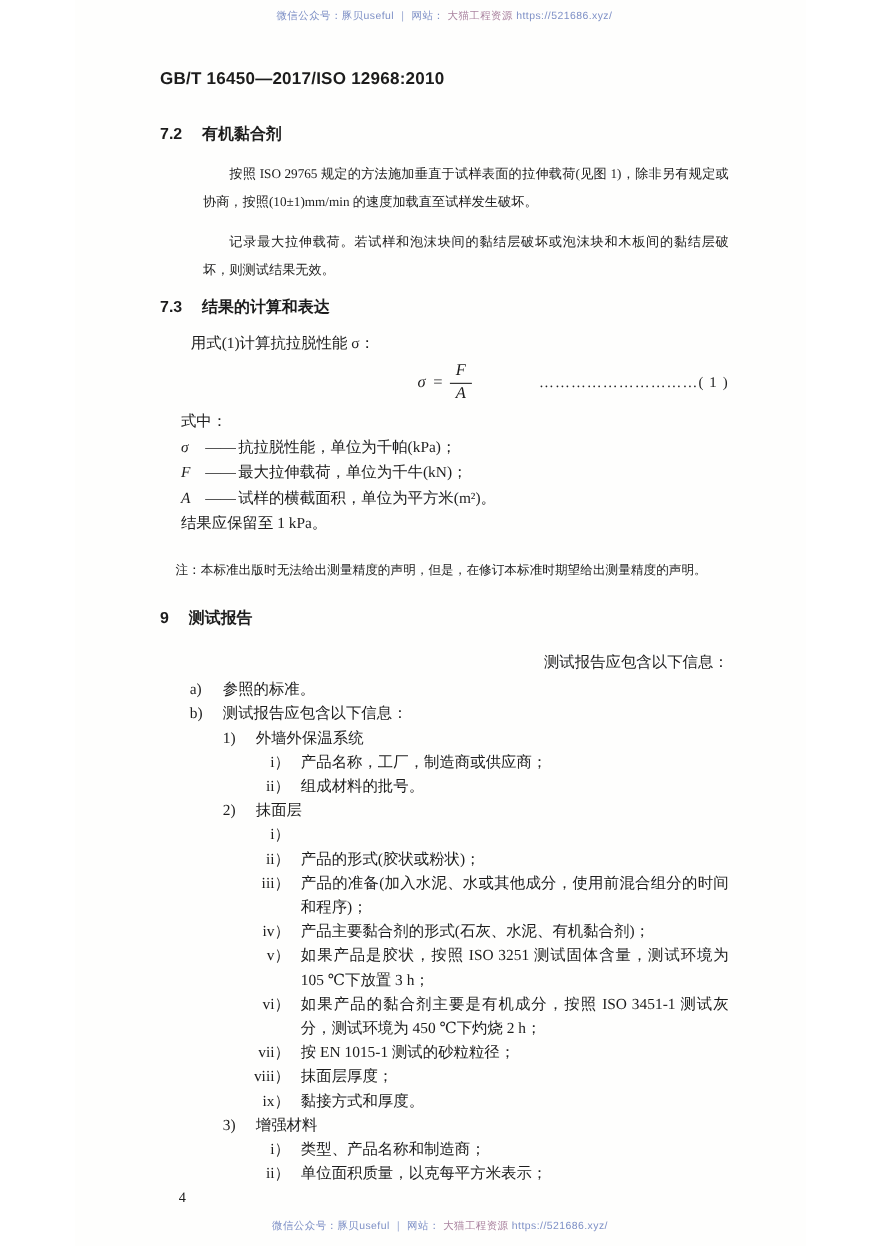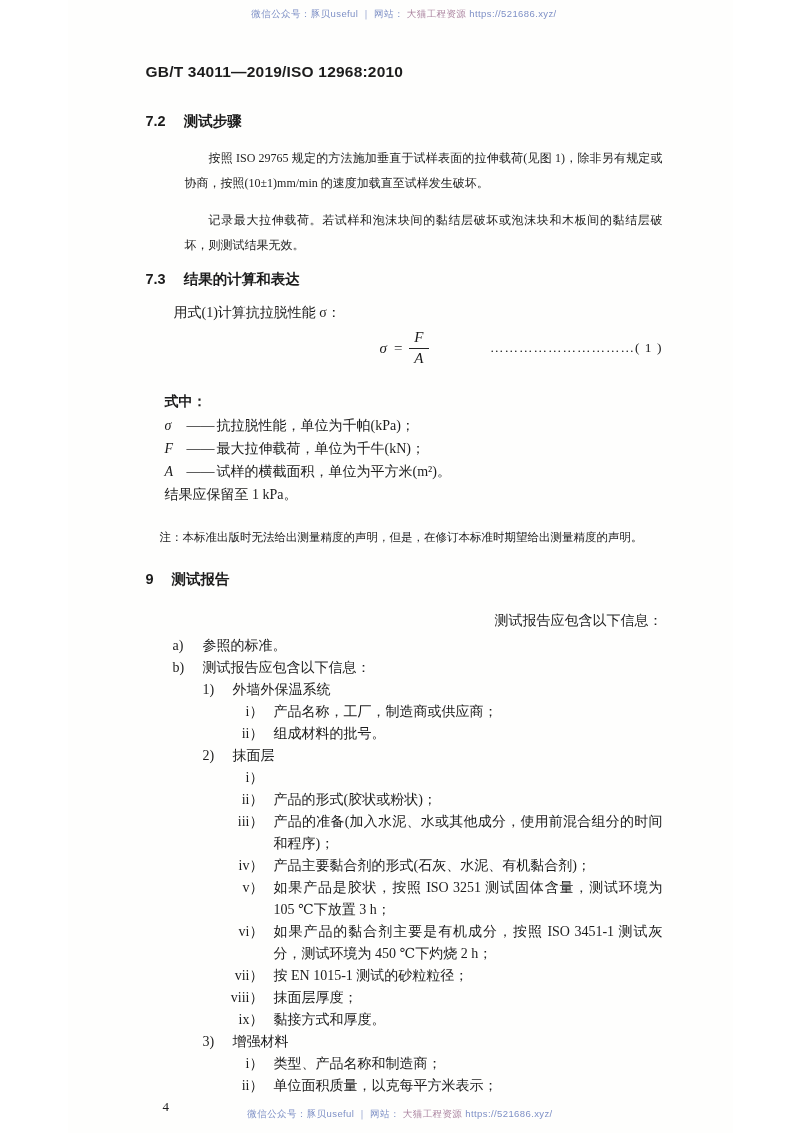--- a/index.html
+++ b/index.html
@@ -47,21 +47,21 @@
                  display:flex; align-items:center; justify-content:center; }
   .frac-wrap { display:flex; align-items:center; font-size:15px; font-style:italic; }
   .frac-wrap .lhs { margin-right:7px; }
   .frac-wrap .eq { margin-right:7px; font-style:normal; }
   .frac { display:inline-block; text-align:center; line-height:1.15; }
   .frac .fnum { display:block; border-bottom:1.2px solid #222; padding:0 5px 1px; }
   .frac .fden { display:block; padding-top:1px; }
   .eq-label { position:absolute; right:0; top:50%; transform:translateY(-50%);
               font-size:13.5px; letter-spacing:1px; white-space:nowrap; color:#222; }
 
-  .where { font-size:14px; line-height:24px; padding-left:19px; margin-top:20px;font-weight:bold; }
+  .where { font-size:14px; line-height:24px; padding-left:19px; margin-top:2px; }
   .def-row { display:flex; font-size:14px; line-height:23px; padding-left:19px; }
   .def-row .sym { font-style:italic; min-width:16px; }
   .def-row .dash { margin:0 2px 0 6px; }
   .result-note { font-size:14px; line-height:24px; padding-left:19px; }
 
   
   .note { margin-top:22px; font-size:11.5px; line-height:16px; padding-left:14px; }
 
   
   .report-intro { margin-top:20px; font-size:14px; line-height:24px; padding-left:19px;text-align:right; }
@@ -84,25 +84,25 @@
   <div class="content">
 
     <div class="wm wm-top">
       <span class="blue">微信公众号：豚贝useful</span>
       <span class="blue">｜</span>
       <span class="blue">网站：</span>
       <span class="rose">大猫工程资源</span>
       <span class="blue">https://521686.xyz/</span>
     </div>
 
-    <div class="doc-number">GB/T 34011—2019/ISO 12968:2010</div>
+    <div class="doc-number">GB/T 16450—2017/ISO 12968:2010</div>
 
     <div class="sec-head h72">
       <span class="num">7.2</span>
-      <span>测试步骤</span>
+      <span>有机黏合剂</span>
     </div>
 
     <p class="para p-first">按照 ISO 29765 规定的方法施加垂直于试样表面的拉伸载荷(见图 1)，除非另有规定或协商，按照(10±1)mm/min 的速度加载直至试样发生破坏。</p>
     <p class="para">记录最大拉伸载荷。若试样和泡沫块间的黏结层破坏或泡沫块和木板间的黏结层破坏，则测试结果无效。</p>
 
     <div class="sec-head h73">
       <span class="num">7.3</span>
       <span>结果的计算和表达</span>
     </div>
 

